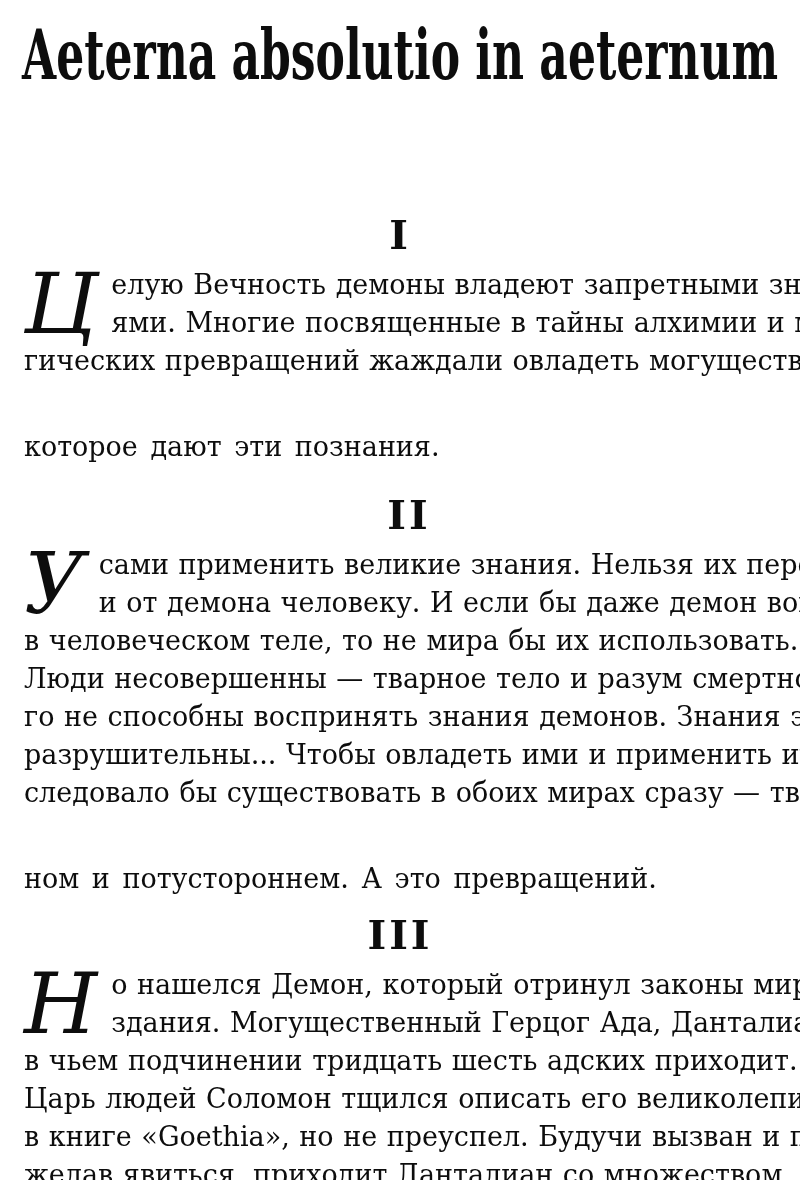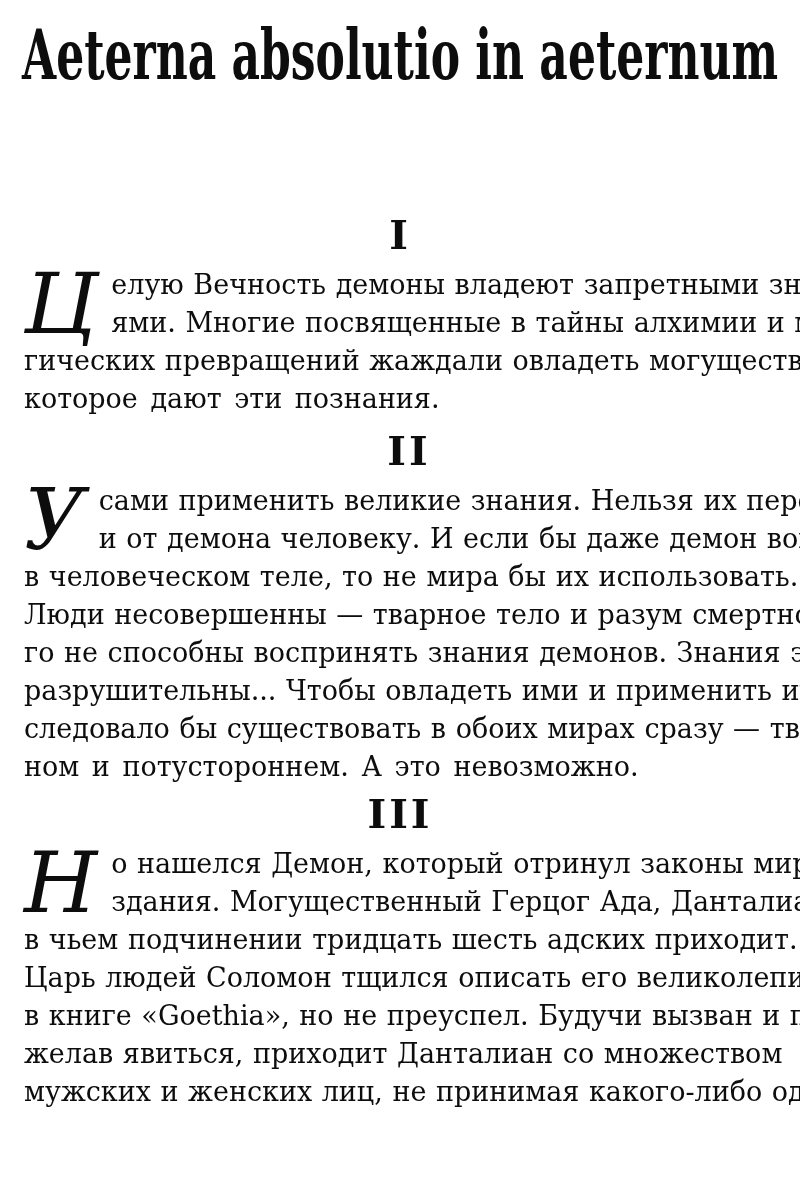--- a/index.html
+++ b/index.html
@@ -33,22 +33,22 @@
   
   .section-heading {
     text-align: center;
     font-weight: bold;
     font-size: 40px;
     line-height: 46px;
     height: 46px;
     letter-spacing: 3px;
   }
   .section:nth-child(1) .section-heading { margin-top: 112px; }
-  .section:nth-child(2) .section-heading { margin-top: 10px; padding-left: 18px; }
-  .section:nth-child(3) .section-heading { margin-top: 5px; }
+  .section:nth-child(2) .section-heading { margin-top: 26px; padding-left: 18px; }
+  .section:nth-child(3) .section-heading { margin-top: 14px; }
 
   .paragraph {
     margin: 8px 24px 0 24px;
     font-size: 27px;
   }
   
   .section::after {
     content: "";
     display: block;
     clear: both;
@@ -69,20 +69,21 @@
     text-align: justify;
     text-align-last: justify;
     word-spacing: 1px;
     overflow: visible;
     white-space: nowrap;
   }
   .line.last-line {
     text-align: center;
     text-align-last: left;
     word-spacing: 4px;
+    margin-top: 48px;
   }
 </style>
 </head>
 <body>
 
 <main>
   <h1 class="title-wrap">
     <span class="title-text" style="transform: scale(0.8463, 1.32);">Aeterna absolutio in aeternum</span>
   </h1>
 
@@ -119,21 +120,21 @@
   <div class="line">в человеческом теле, то не мира бы их использовать.</div>
 
   <div class="line">Люди несовершенны — тварное тело и разум смертно-</div>
 
   <div class="line">го не способны воспринять знания демонов. Знания эти</div>
 
   <div class="line">разрушительны... Чтобы овладеть ими и применить их,</div>
 
   <div class="line">следовало бы существовать в обоих мирах сразу — твар-</div>
 
-  <div class="line last-line">ном и потустороннем. А это невозможно.</div>
+  <div class="line last-line">ном и потустороннем. А это превращений.</div>
 </div>
   </section>
 
   <section class="section">
     <div class="section-heading">
       <span>III</span>
     </div>
     <div class="paragraph">
       <span class="drop-cap">Н</span>
 

